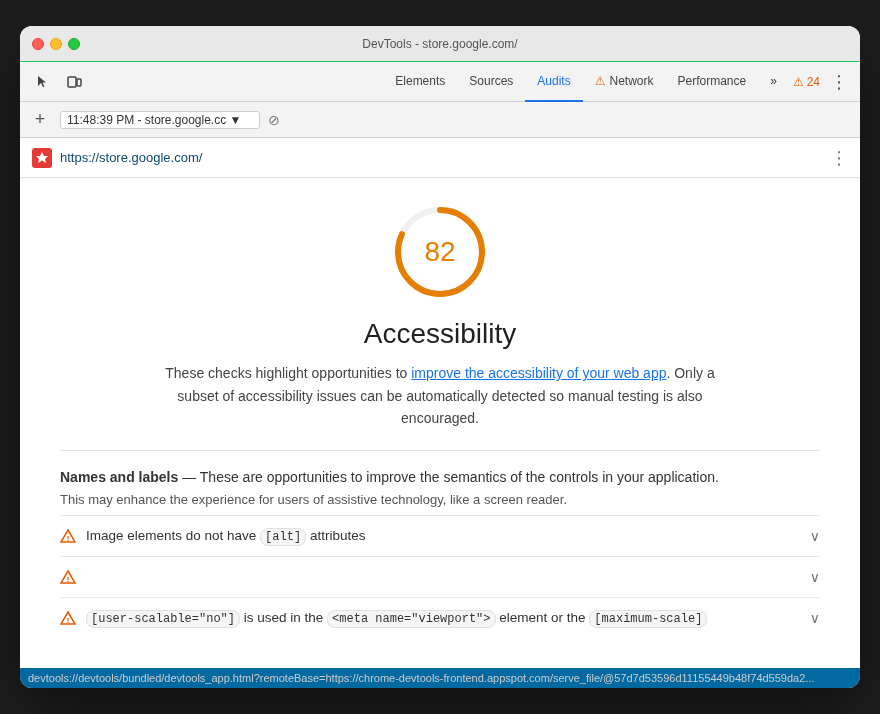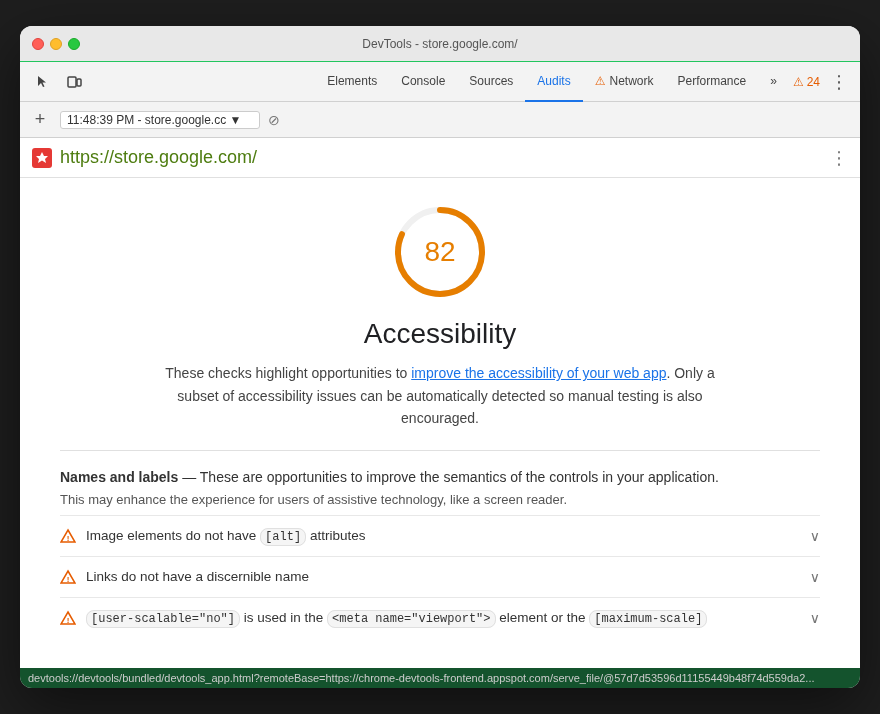--- a/index.html
+++ b/index.html
@@ -170,22 +170,22 @@
       height: 20px;
       background: #e53935;
       border-radius: 3px;
       display: flex;
       align-items: center;
       justify-content: center;
       font-size: 10px;
       color: white;
     }
     .url-text {
-      font-size: 18px;
-      color: #4d7c0f;
+      font-size: 13px;
+      color: #0c4a6e;
       flex: 1;
     }
     .url-menu-btn {
       font-size: 18px;
       color: #777;
       cursor: pointer;
     }
     
     .main-content {
       background: white;
@@ -292,21 +292,21 @@
       flex-shrink: 0;
     }
     
     .bp-section-header {
       border-top: 1px solid #e0e0e0;
       padding: 16px 0 8px 0;
       margin-top: 8px;
     }
     
     .status-bar {
-      background: #14532d;
+      background: #0369a1;
       height: 20px;
       display: flex;
       align-items: center;
       padding: 0 8px;
     }
     .status-bar-text {
       font-size: 11px;
       color: #ccc;
       white-space: nowrap;
       overflow: hidden;
@@ -337,23 +337,20 @@
       <svg width="16" height="16" viewBox="0 0 16 16" fill="none">
         <rect x="2" y="3" width="8" height="10" rx="1" stroke="#444" stroke-width="1.5" fill="none"></rect>
         <rect x="11" y="5" width="4" height="7" rx="1" stroke="#444" stroke-width="1.5" fill="none"></rect>
       </svg>
     </button>
     <div class="tab-bar">
       <div class="tab">
         <span>Elements</span>
       </div>
       <div class="tab">
-        <span>Console</span>
-      </div>
-      <div class="tab">
         <span>Sources</span>
       </div>
       <div class="tab active">
         <span>Audits</span>
       </div>
       <div class="tab">
         <span class="tab-warning">⚠</span>
         <span>Network</span>
       </div>
       <div class="tab">
@@ -425,21 +422,20 @@
       </div>
       <span class="chevron-down">∨</span>
     </div>
 
     <div class="audit-item">
       <div class="audit-item-left">
         <svg class="warning-triangle" viewBox="0 0 16 16" fill="none">
           <path d="M8 2 L15 14 L1 14 Z" fill="none" stroke="#e65c00" stroke-width="1.5"></path>
           <text x="8" y="12.5" text-anchor="middle" fill="#e65c00" font-size="8" font-weight="bold">!</text>
         </svg>
-        <span class="audit-item-text">Links do not have a discernible name</span>
       </div>
       <span class="chevron-down">∨</span>
     </div>
 
 
     <div class="audit-item">
       <div class="audit-item-left">
         <svg class="warning-triangle" viewBox="0 0 16 16" fill="none">
           <path d="M8 2 L15 14 L1 14 Z" fill="none" stroke="#e65c00" stroke-width="1.5"></path>
           <text x="8" y="12.5" text-anchor="middle" fill="#e65c00" font-size="8" font-weight="bold">!</text>

